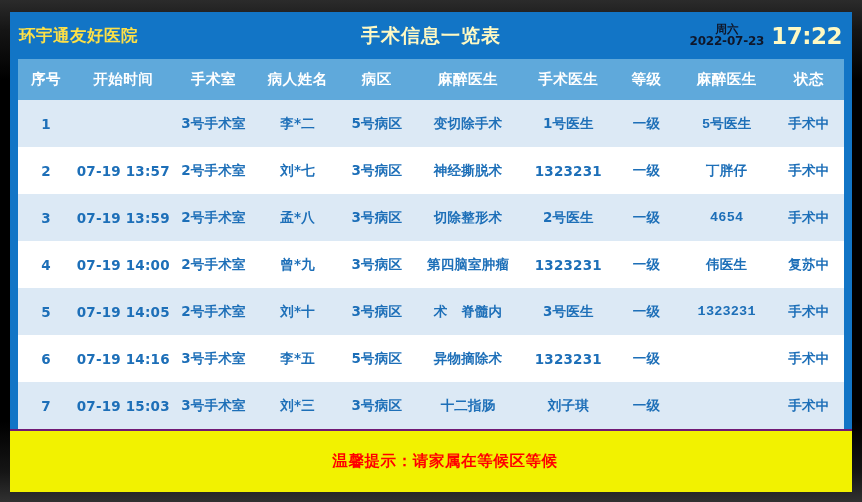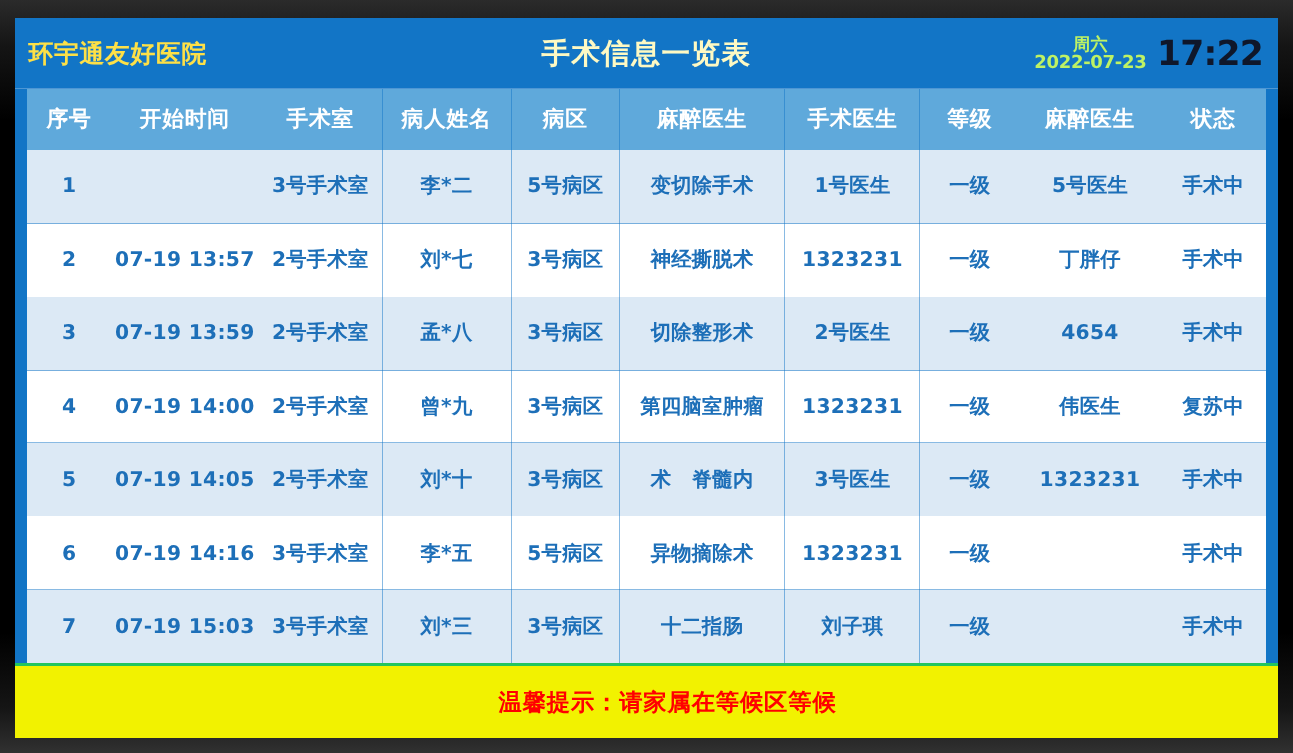--- a/index.html
+++ b/index.html
@@ -75,26 +75,26 @@
     display: flex;
     align-items: center;
     gap: 7px;
   }
 
   .datecol {
     display: flex;
     flex-direction: column;
     align-items: center;
     line-height: 1.05;
-    color: #bef264;
+    color: #0f172a;
   }
   .weekday { font-size: 11.5px; font-weight: bold; }
   .datestr { font-size: 12px; font-weight: bold; letter-spacing: -.2px; }
   .clocktime {
-    color: #0f172a;
+    color: #fef9c3;
     font-size: 23px;
     font-weight: bold;
     letter-spacing: -.5px;
   }
 
   
   .table-wrap {
     flex: 1 1 auto;
     background: #1275C6;
     padding: 0 8px 0 8px;
@@ -135,46 +135,46 @@
   table.board tbody tr.even td { background: #FFFFFF; }
 
   td.col-idx     { width: 56px;  }
   td.col-time    { width: 98px;  }
   td.col-room    { width: 82px;  }
   td.col-patient { width: 86px;  }
   td.col-ward    { width: 72px;  }
   td.col-surgery { width: 110px; }
   td.col-doctor  { width: 90px;  }
   td.col-level   { width: 66px;  }
-  td.col-anes    { width: 94px;  }
+  td.col-anes    { width: 94px; font-family: Liberation Mono, monospace;  }
   td.col-status  { width: 70px;  }
 
   th.col-idx     { width: 56px;  }
   th.col-time    { width: 98px;  }
   th.col-room    { width: 82px; text-align: center;  }
   th.col-patient { width: 86px;  }
   th.col-ward    { width: 72px;  }
   th.col-surgery { width: 110px; }
   th.col-doctor  { width: 90px;  }
   th.col-level   { width: 66px;  }
   th.col-anes    { width: 94px;  }
   th.col-status  { width: 70px;  }
 
   .status-op  { color: #E01B1B; }
   .status-rec { color: #7DBB2A; }
 
   
   .notice {
     flex: 0 0 auto;
-    height: 50px;
+    height: 63px;
     background: #F2F200;
     display: flex;
     align-items: center;
     justify-content: center;
-    border-top: 2px solid #22c55e;
+    border-top: 2px solid #701a75;
     padding-left: 28px;
   }
   .notice-text {
     color: #FF0000;
     font-size: 15.5px;
     font-weight: bold;
     letter-spacing: .6px;
     white-space: nowrap;
   }
 </style>

